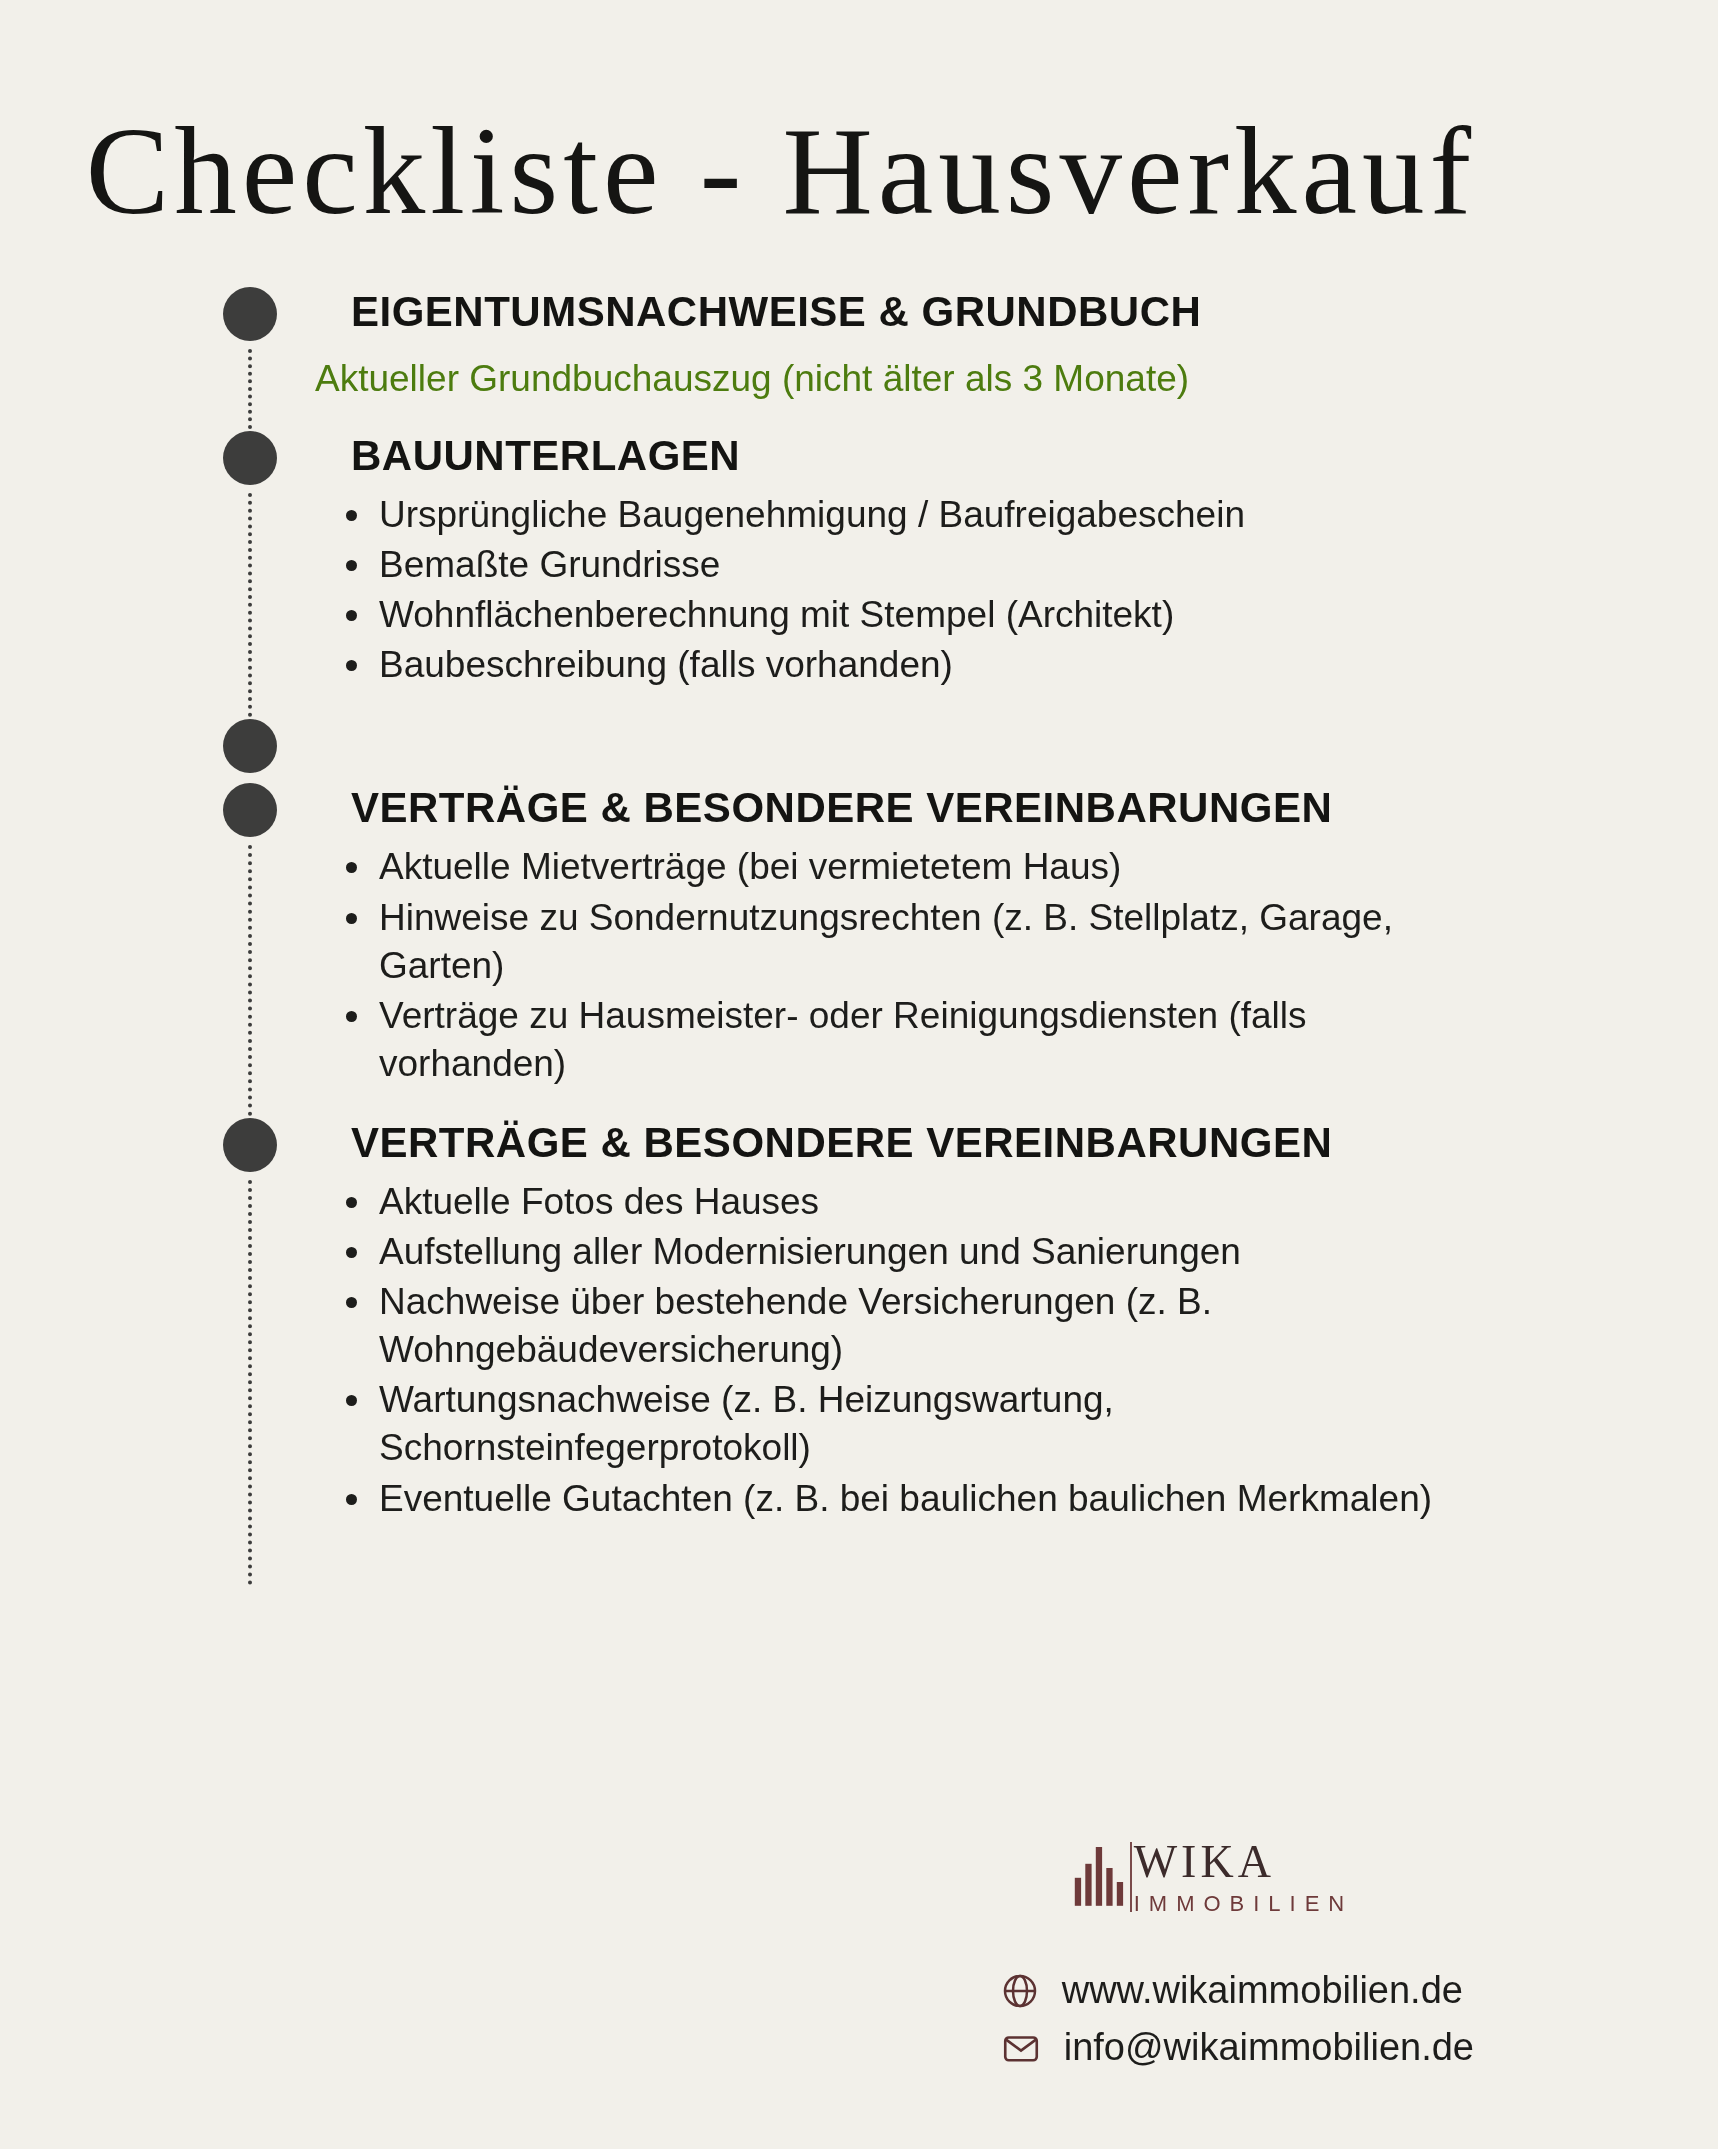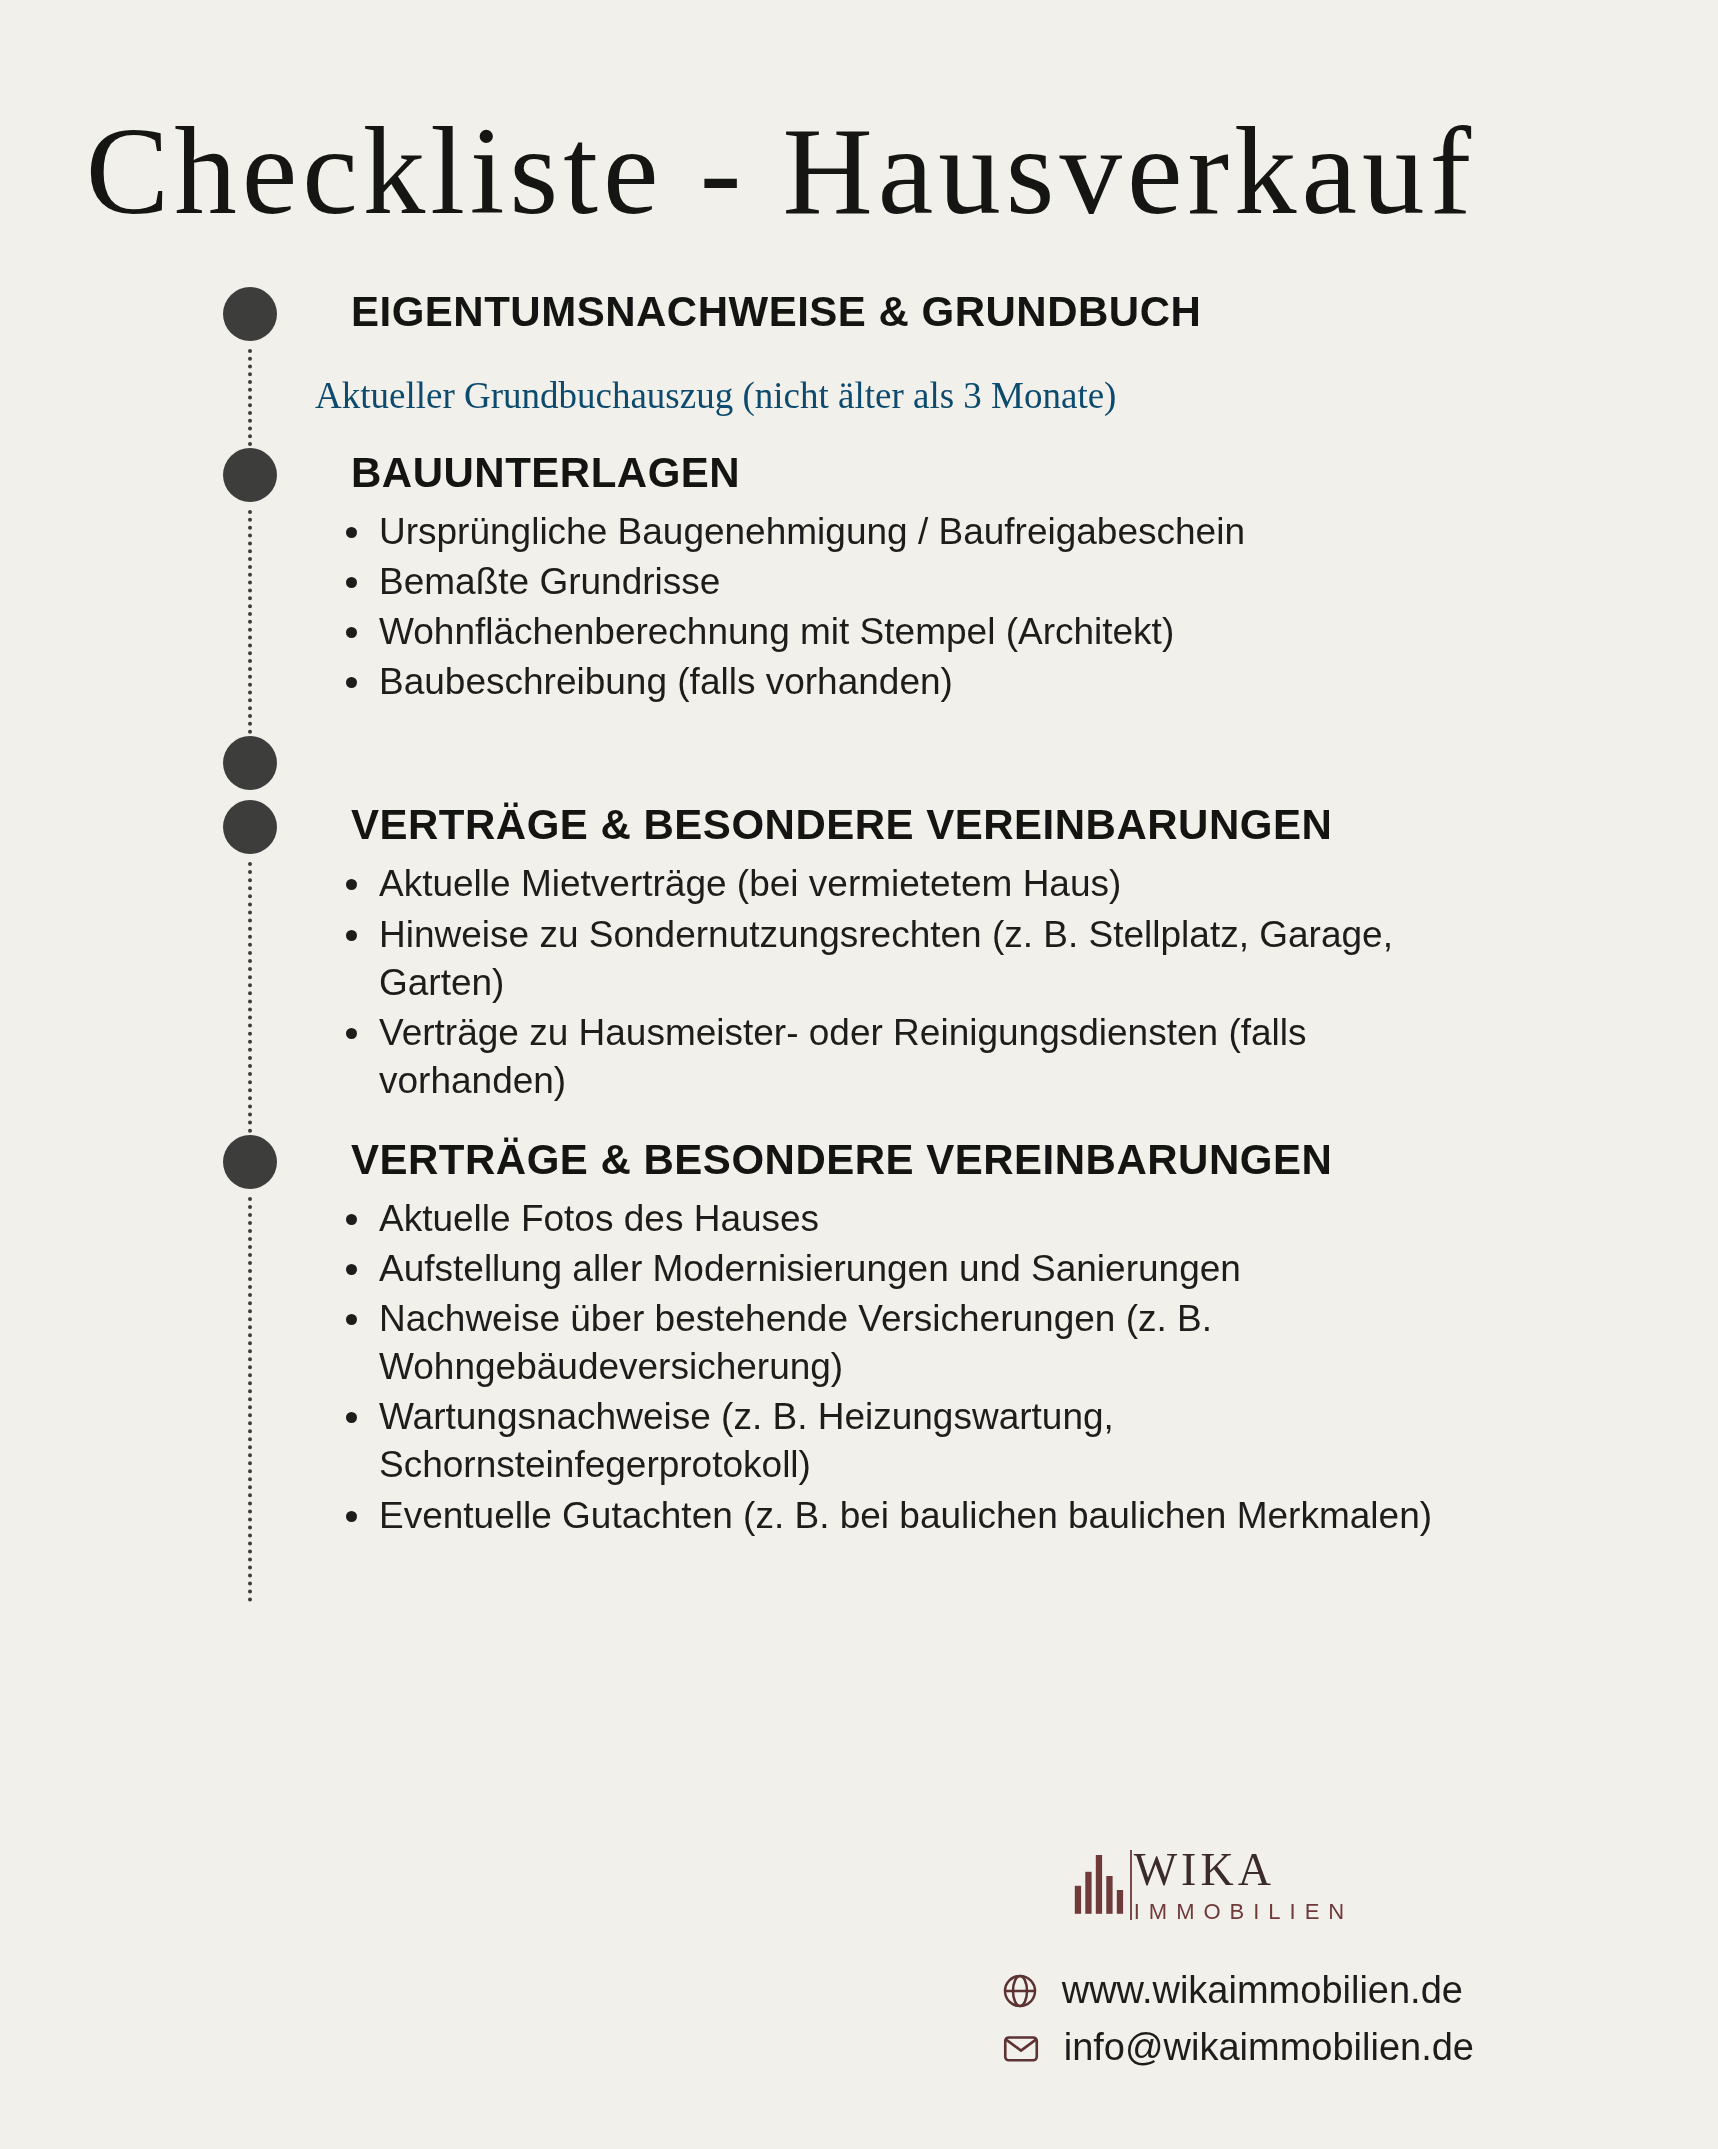--- a/index.html
+++ b/index.html
@@ -60,23 +60,22 @@
     font-weight: 700;
     font-size: 42px;
     letter-spacing: 0.5px;
     line-height: 54px;
     color: #141412;
     margin-left: 36px;
   }
   .plain {
     font-size: 37px;
     line-height: 1.3;
-    margin-top: 33px;
-    color: #0c4a6e;
-    font-family: Liberation Serif, serif;
+    margin-top: 16px;
+    color: #4d7c0f;
   }
   .bullets {
     margin: 8px 0 0;
     padding-left: 60px;
     font-size: 37px;
     line-height: 1.3;
     color: #1d1d1b;
   }
   .bullets li { margin: 2px 0; padding-left: 4px; }
   .footer {
@@ -85,21 +84,21 @@
     bottom: 80px;
     display: flex;
     flex-direction: column;
     align-items: flex-start;
   }
   .logo-row {
     display: flex;
     align-items: center;
     gap: 2px;
     margin-left: 72px;
-    margin-bottom: 32px;
+    margin-bottom: 40px;
   }
   .logo-divider {
     width: 2px;
     height: 70px;
     background: #7a4a4a;
   }
   .brand-name {
     font-family: "Liberation Serif", serif;
     font-size: 46px;
     letter-spacing: 4px;

